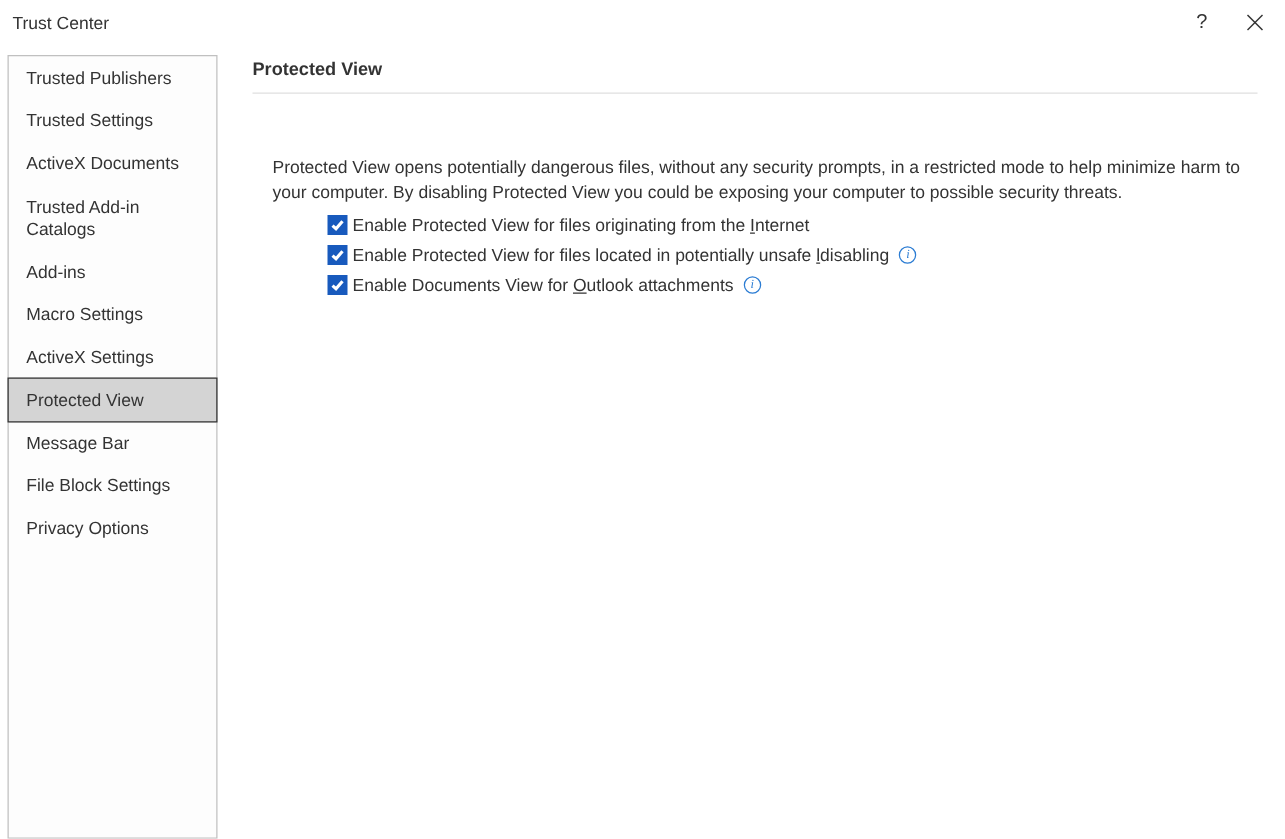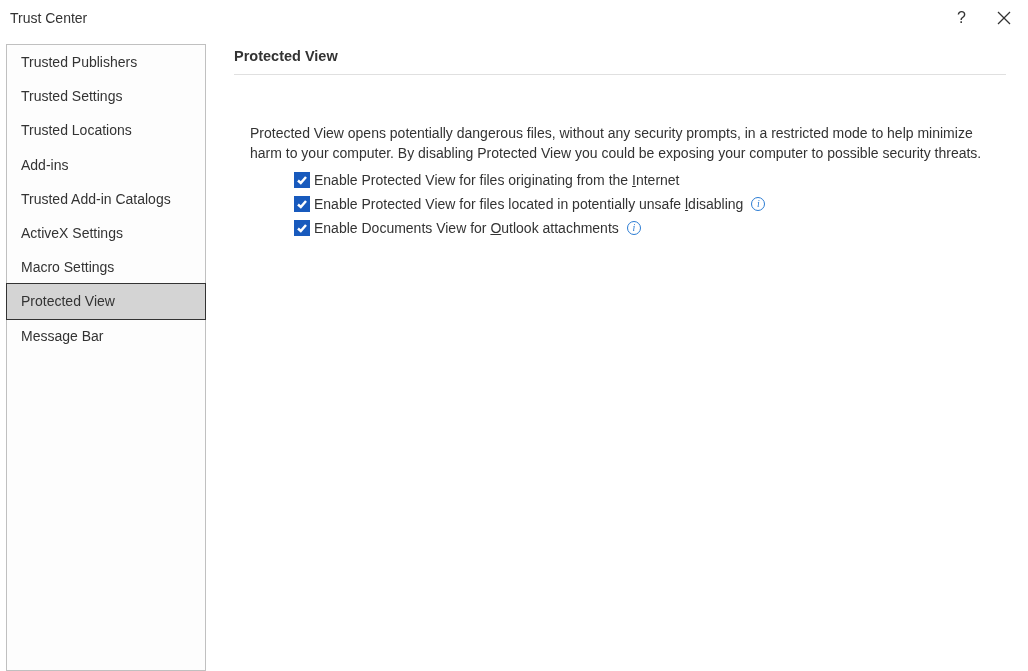--- a/index.html
+++ b/index.html
@@ -51,21 +51,21 @@
       height: 14px;
       stroke: #333;
       stroke-width: 1.2;
     }
     .main-area {
       display: flex;
       height: calc(671px - 34px);
       padding: 10px 12px 0 6px;
     }
     .sidebar {
-      width: 200px;
+      width: 168px;
       border: 1px solid #c0c0c0;
       background: #fdfdfd;
       flex-shrink: 0;
     }
     .sidebar-item {
       padding: 8px 14px;
       font-size: 14px;
       color: #333;
       cursor: pointer;
       line-height: 1.3;
@@ -161,27 +161,29 @@
           <line x1="13" y1="1" x2="1" y2="13"></line>
         </svg>
     </div>
   </div>
 </div>
 
 <div class="main-area">
   <div class="sidebar" id="sidebar">
       <div class="sidebar-item"><span>Trusted Publishers</span></div>
       <div class="sidebar-item"><span>Trusted Settings</span></div>
-      <div class="sidebar-item"><span>Trusted Locations</span></div>
+      <div class="sidebar-item"><span>ActiveX Documents</span></div>
+      <div class="sidebar-item"><span>Trusted Add-in Catalogs</span></div>
       <div class="sidebar-item"><span>Add-ins</span></div>
-      <div class="sidebar-item"><span>Trusted Add-in Catalogs</span></div>
+      <div class="sidebar-item"><span>Macro Settings</span></div>
       <div class="sidebar-item"><span>ActiveX Settings</span></div>
-      <div class="sidebar-item"><span>Macro Settings</span></div>
       <div class="sidebar-item selected"><span>Protected View</span></div>
       <div class="sidebar-item"><span>Message Bar</span></div>
+      <div class="sidebar-item"><span>File Block Settings</span></div>
+      <div class="sidebar-item"><span>Privacy Options</span></div>
     </div>
 
   <div class="content">
     <div class="section-title">Protected View</div>
     <div class="description">Protected View opens potentially dangerous files, without any security prompts, in a restricted mode to help minimize harm to your computer. By disabling Protected View you could be exposing your computer to possible security threats.</div>
     <div class="checkbox-list" id="checkbox-list">
         <div class="checkbox-row">
           <div class="checkbox">
             <svg viewBox="0 0 12 12">
               <polyline points="2,6.5 4.8,9 10,3"></polyline>

